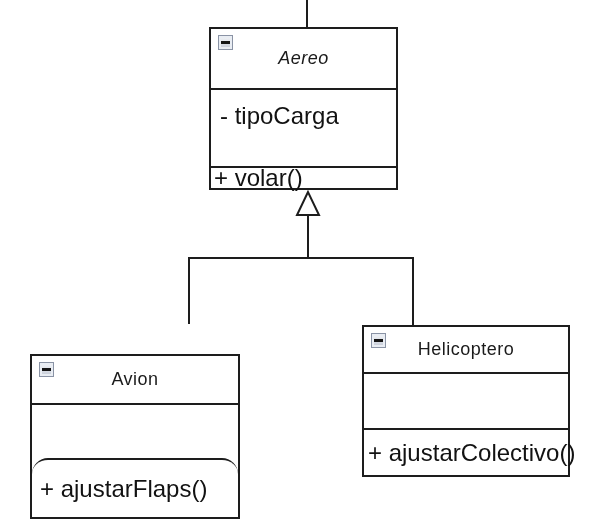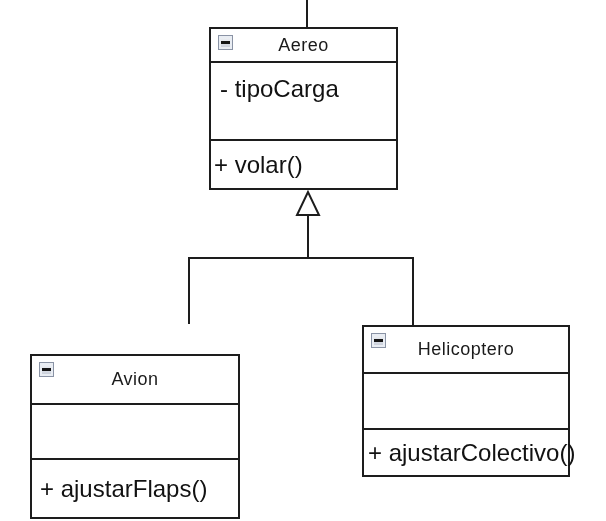--- a/index.html
+++ b/index.html
@@ -88,21 +88,21 @@
     <line x1="307" y1="0" x2="307" y2="28" stroke="#1d1d1d" stroke-width="2"></line>
 
     <line x1="308" y1="214" x2="308" y2="259" stroke="#1d1d1d" stroke-width="2"></line>
 
     <polyline points="189,324 189,258 413,258 413,326" fill="none" stroke="#1d1d1d" stroke-width="2"></polyline>
 
     <polygon points="308,192 297,215 319,215" fill="#ffffff" stroke="#1d1d1d" stroke-width="2"></polygon>
   </svg>
 
   <div class="uml-class" style="left:209px; top:27px; width:189px; height:163px;">
-    <div class="compartment header" style="height:32px;">
+    <div class="compartment header" style="height:59px;font-style:italic;">
       <span class="collapse-btn">
         <span class="minus-bar"></span>
       </span>
       <span class="class-name">Aereo</span>
     </div>
     <div class="compartment" style="height:54px;">
       <div class="member-row" style="padding-left:9px;">- tipoCarga</div>
     </div>
     <div class="compartment" style="flex:1;margin-top:24px;">
       <div class="member-row" style="padding-left:3px;">+ volar()</div>
@@ -110,21 +110,21 @@
   </div>
 
   <div class="uml-class" style="left:30px; top:323px; width:210px; height:165px;margin-top:31px;">
     <div class="compartment header" style="height:47px;">
       <span class="collapse-btn">
         <span class="minus-bar"></span>
       </span>
       <span class="class-name">Avion</span>
     </div>
     <div class="compartment" style="height:55px;"></div>
-    <div class="compartment" style="flex:1;">
+    <div class="compartment" style="flex:1;border-radius:16px;">
       <div class="member-row" style="padding-left:8px;">+ ajustarFlaps()</div>
     </div>
   </div>
 
   <div class="uml-class" style="left:362px; top:325px; width:208px; height:152px;">
     <div class="compartment header" style="height:45px;">
       <span class="collapse-btn">
         <span class="minus-bar"></span>
       </span>
       <span class="class-name">Helicoptero</span>

